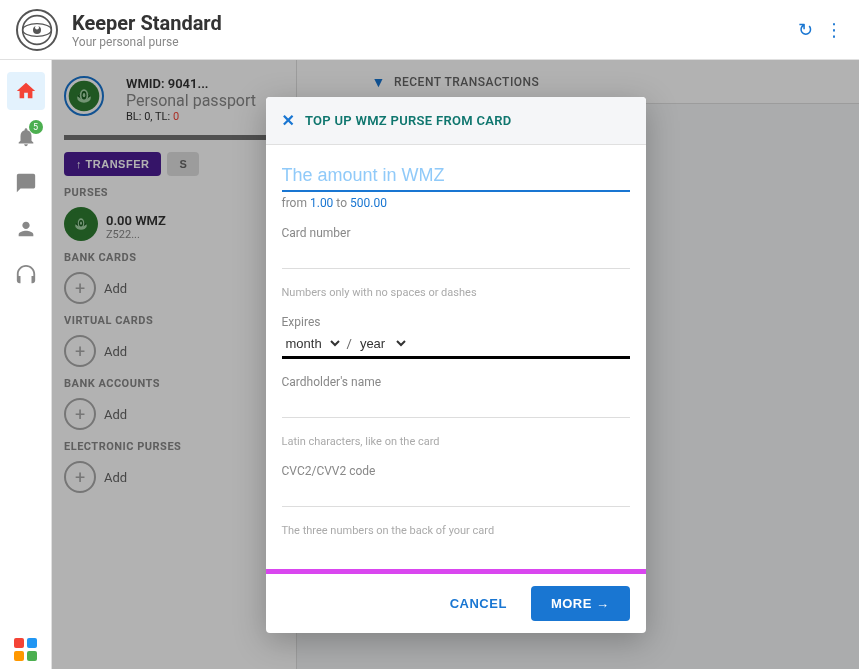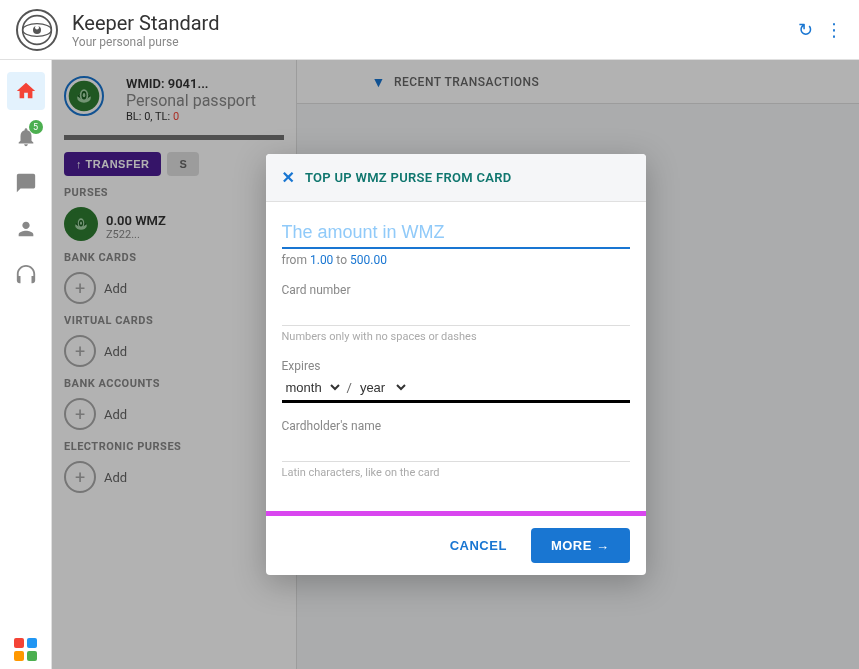--- a/index.html
+++ b/index.html
@@ -42,21 +42,21 @@
       position: relative;
       overflow: hidden;
     }
     .app-header-logo svg {
       width: 32px;
       height: 32px;
     }
     .app-header-title-block {}
     .app-header-title {
       font-size: 20px;
-      font-weight: 400;
+      font-weight: 700;
       color: #333;
     }
     .app-header-subtitle {
       font-size: 12px;
       color: #888;
     }
     .app-header-actions {
       margin-left: auto;
       display: flex;
       align-items: center;
@@ -369,21 +369,21 @@
       color: #333;
       padding: 4px 0;
       background: transparent;
     }
     .form-input::placeholder {
       color: #aaa;
     }
     .form-hint {
       font-size: 11px;
       color: #aaa;
-      margin-top: 4px;
+      margin-top: 17px;
     }
 
     .amount-input {
       font-size: 18px;
       color: #1976d2;
       border-bottom: 2px solid #1976d2 !important;
       font-weight: 300;
       width: 100%;
     }
     .amount-input::placeholder {
@@ -647,20 +647,25 @@
                 </select>
               </div>
             </div>
 
             <div class="form-group">
               <label class="form-label">Cardholder's name</label>
               <input class="form-input" type="text" placeholder="" style="">
               <div class="form-hint">Latin characters, like on the card</div>
             </div>
 
+            <div class="form-group">
+              <label class="form-label">CVC2/CVV2 code</label>
+              <input class="form-input" type="text" placeholder="" style="">
+              <div class="form-hint">The three numbers on the back of your card</div>
+            </div>
           </div>
 
           <div class="modal-footer">
             <button class="btn-cancel">CANCEL</button>
             <button class="btn-more">MORE →</button>
           </div>
         </div>
       </div>
 
     </div>

